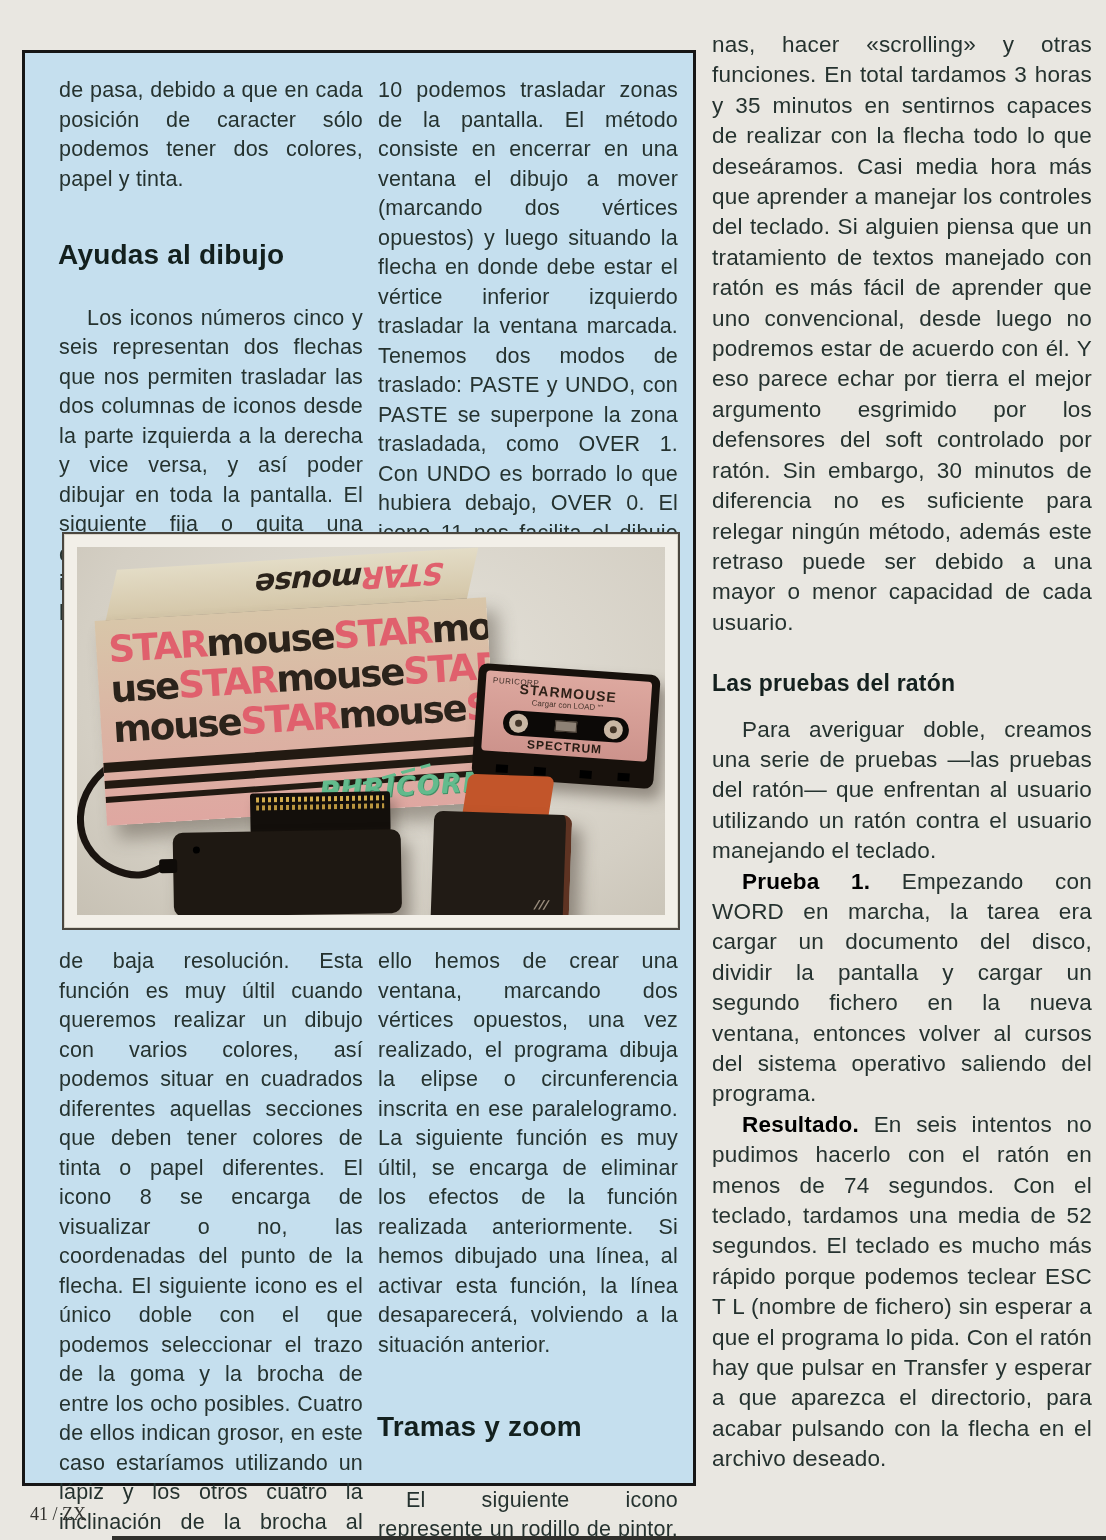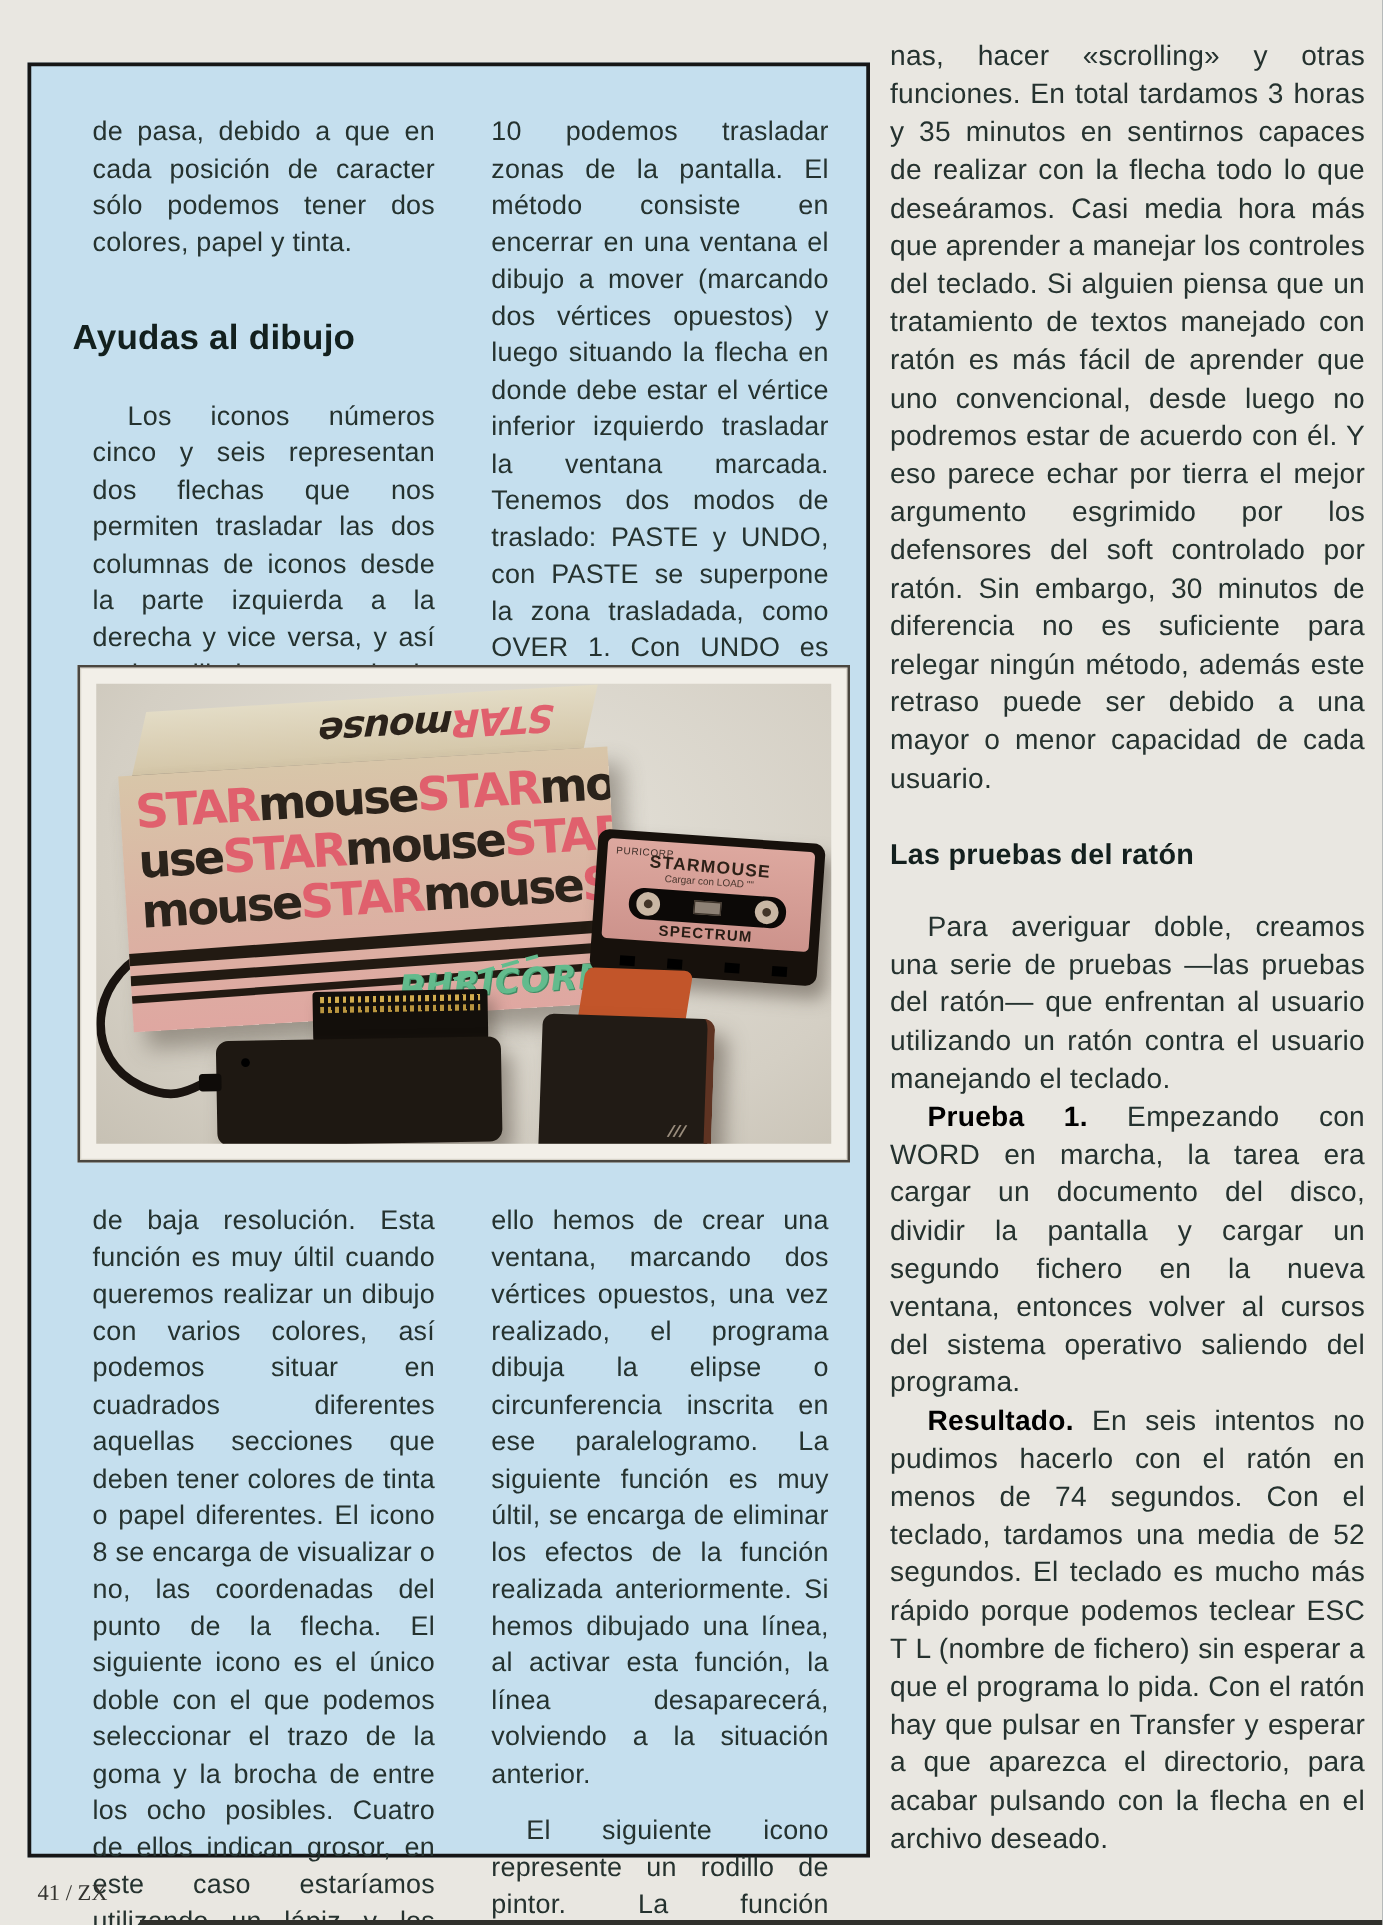--- a/index.html
+++ b/index.html
@@ -9,32 +9,32 @@
     background:#e9e7e1; overflow:hidden;
     font-family:"Liberation Sans", sans-serif;
     color:#25322f;
   }
   
   .panel {
     position:absolute; left:22px; top:50px; width:674px; height:1436px;
     background:#c5dfee; border:3px solid #161616;
   }
   .col { position:absolute; text-align:justify; font-size:21.5px; line-height:29.5px; letter-spacing:.2px; }
-  .col p { margin:16px; }
+  .col p { margin:1px; }
   .col .indent { text-indent:28px; }
   .col h3 { font-size:28px; font-weight:bold; color:#13201e; margin:46px 0 34px 0; letter-spacing:.2px; }
   .col1-top { left:33px; top:22px;  width:306px; }
   .col2-top { left:352px; top:22px; width:302px; }
   .col1-bot { left:33px; top:893px;  width:306px; }
   .col2-bot { left:352px; top:893px; width:302px; }
   .col2-bot h3 { margin:52px 0 44px 0; }
 
   
   .col3 { left:712px; top:30px; width:380px; font-size:22.5px; line-height:30.4px; position:absolute; text-align:justify; }
-  .col3 h3 { font-size:23px; margin:30px 0 28px 0; }
+  .col3 h3 { font-size:23px; margin:30px 0 16px 0; }
   .col3 p { margin:0; }
   .col3 .indent { text-indent:30px; }
   .col3 b { color:#000000; }
 
   
   .photo {
     position:absolute; left:62px; top:532px; width:618px; height:398px;
     background:#f2efe8; border:2px solid #4a463f; padding:13px;
     box-shadow:0 0 0 1px #d8d4c9 inset;
   }
@@ -147,20 +147,21 @@
       <p>10 podemos trasladar zonas de la pantalla. El método consiste en encerrar en una ventana el dibujo a mover (marcando dos vértices opuestos) y luego situando la flecha en donde debe estar el vértice inferior izquierdo trasladar la ventana marcada. Tenemos dos modos de traslado: PASTE y UNDO, con PASTE se superpone la zona trasladada, como OVER 1. Con UNDO es borrado lo que hubiera debajo, OVER 0. El icono 11 nos facilita el dibujo de circunferencias y elipses. Para</p>
     </div>
 
     <div class="col col1-bot">
       <p>de baja resolución. Esta función es muy últil cuando queremos realizar un dibujo con varios colores, así podemos situar en cuadrados diferentes aquellas secciones que deben tener colores de tinta o papel diferentes. El icono 8 se encarga de visualizar o no, las coordenadas del punto de la flecha. El siguiente icono es el único doble con el que podemos seleccionar el trazo de la goma y la brocha de entre los ocho posibles. Cuatro de ellos indican grosor, en este caso estaríamos utilizando un lápiz y los otros cuatro la inclinación de la brocha al pintar.</p>
 
     </div>
 
     <div class="col col2-bot">
       <p>ello hemos de crear una ventana, marcando dos vértices opuestos, una vez realizado, el programa dibuja la elipse o circunferencia inscrita en ese paralelogramo. La siguiente función es muy últil, se encarga de eliminar los efectos de la función realizada anteriormente. Si hemos dibujado una línea, al activar esta función, la línea desaparecerá, volviendo a la situación anterior.</p>
+      <h3>Tramas y zoom</h3>
       <p class="indent">El siguiente icono represente un rodillo de pintor. La función seleccionada por él consiste en el rellenado de</p>
     </div>
   </div>
 
   <div class="photo">
     <div class="photo-inner">
 
       <svg class="cable" viewBox="0 0 588 368">
         <path d="M 40 215 C -6 240, -10 300, 36 322 C 66 336, 78 322, 94 316" fill="none" stroke="#1a1410" stroke-width="7" stroke-linecap="round"></path>
       </svg>

